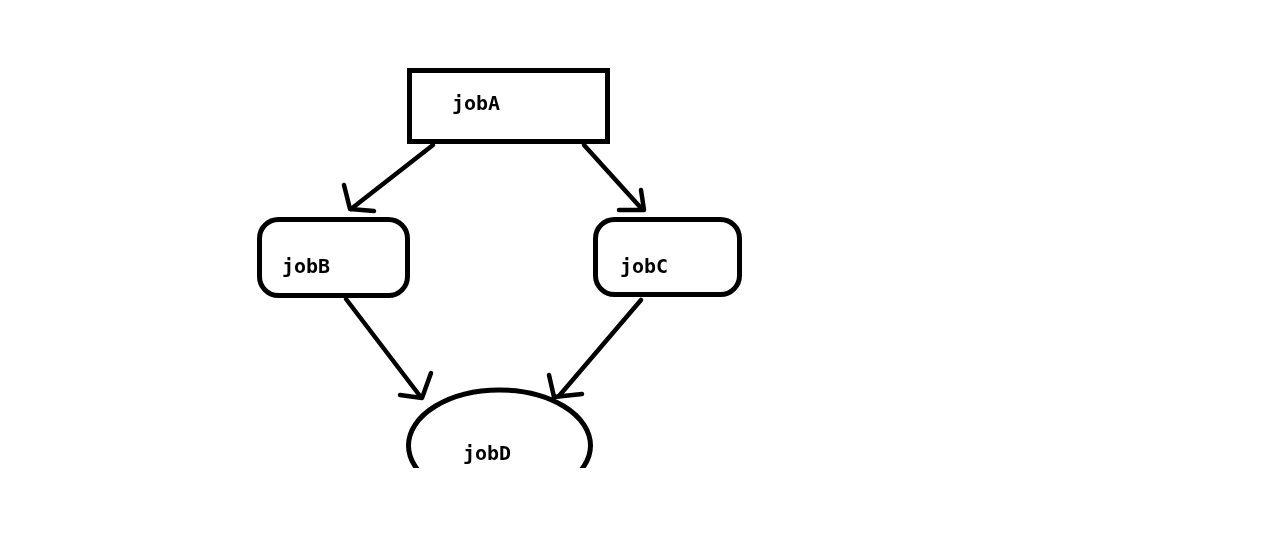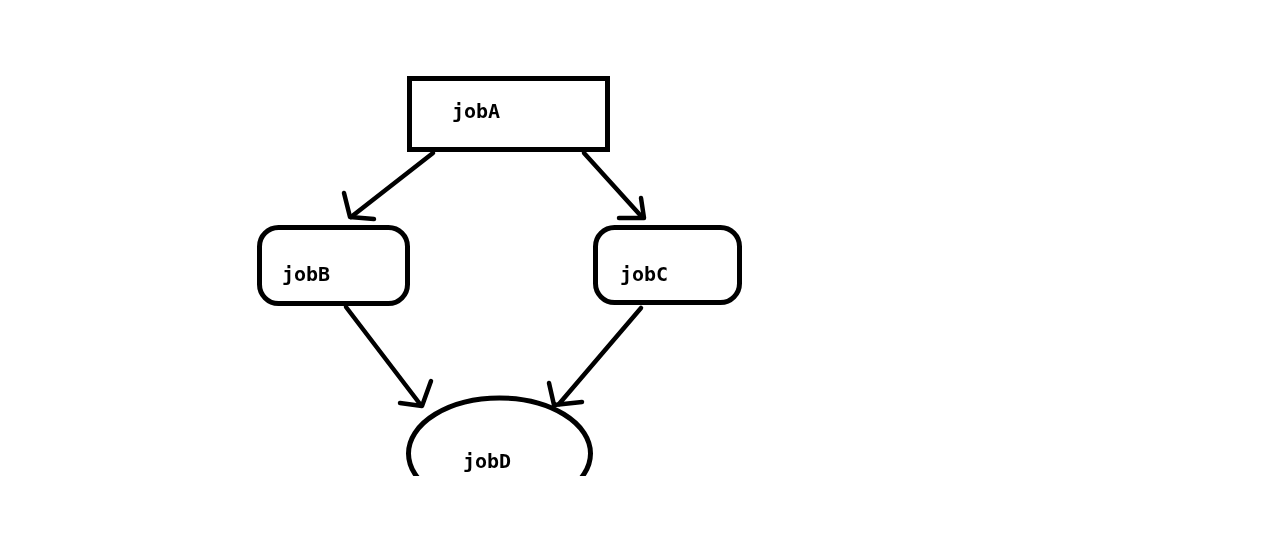--- a/index.html
+++ b/index.html
@@ -7,21 +7,20 @@
     padding: 0;
     background: #ffffff;
   }
   .canvas {
     position: relative;
     width: 1274px;
     height: 468px;
     background: #ffffff;
     overflow: hidden;
     font-family: "DejaVu Sans Mono", monospace;
-    margin-top: 8px;
   }
   svg { display: block; }
   .node-shape {
     fill: #ffffff;
     stroke: #000000;
     stroke-width: 5;
   }
   .edge-line {
     fill: none;
     stroke: #000000;

